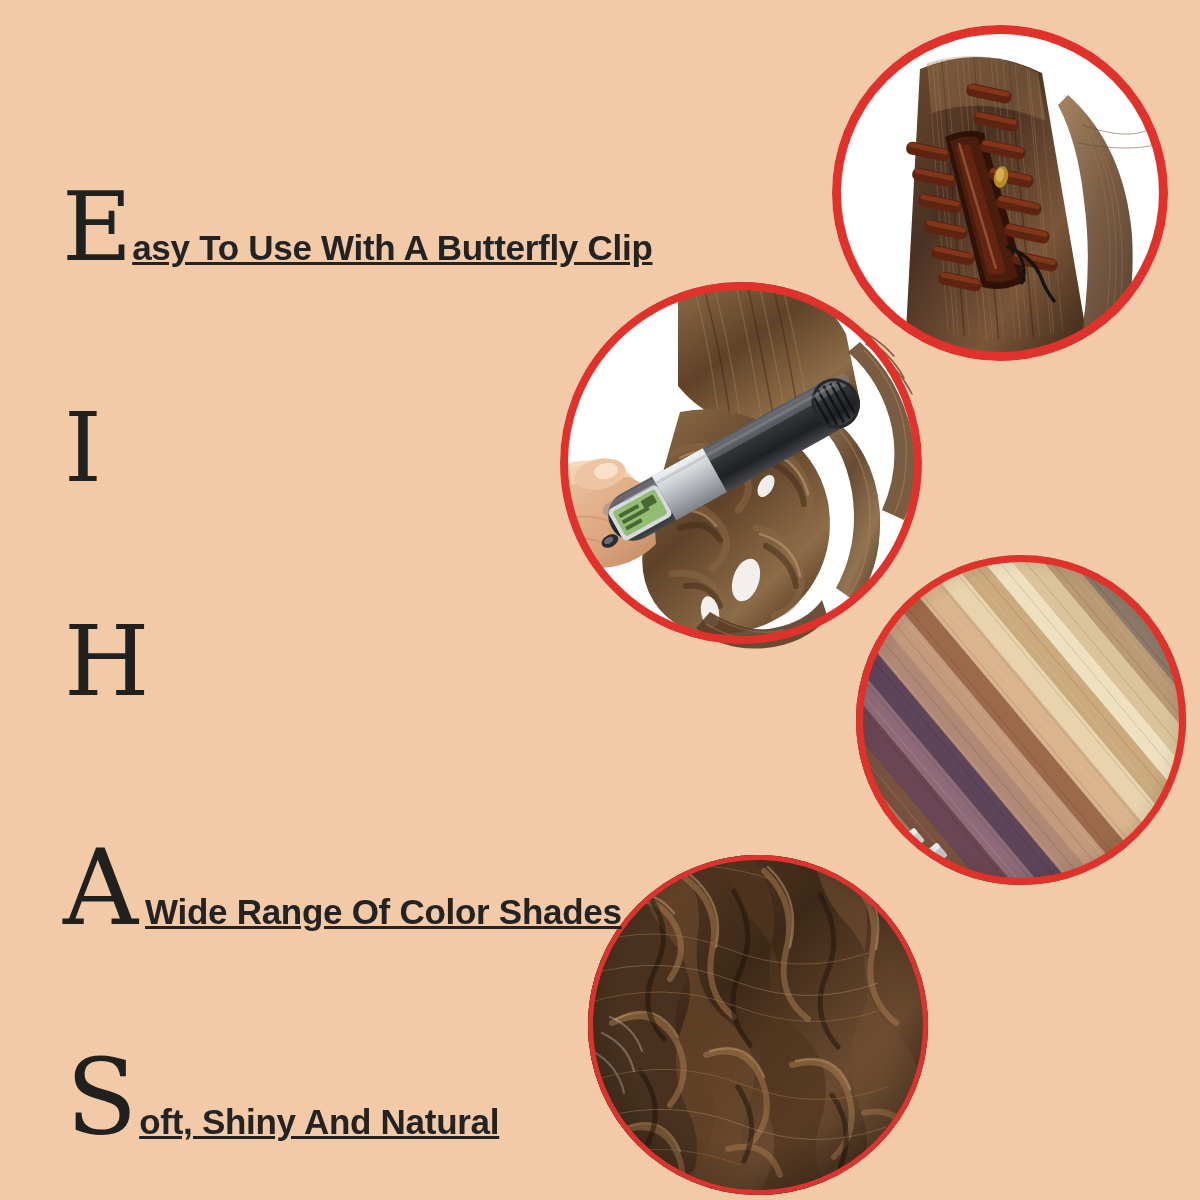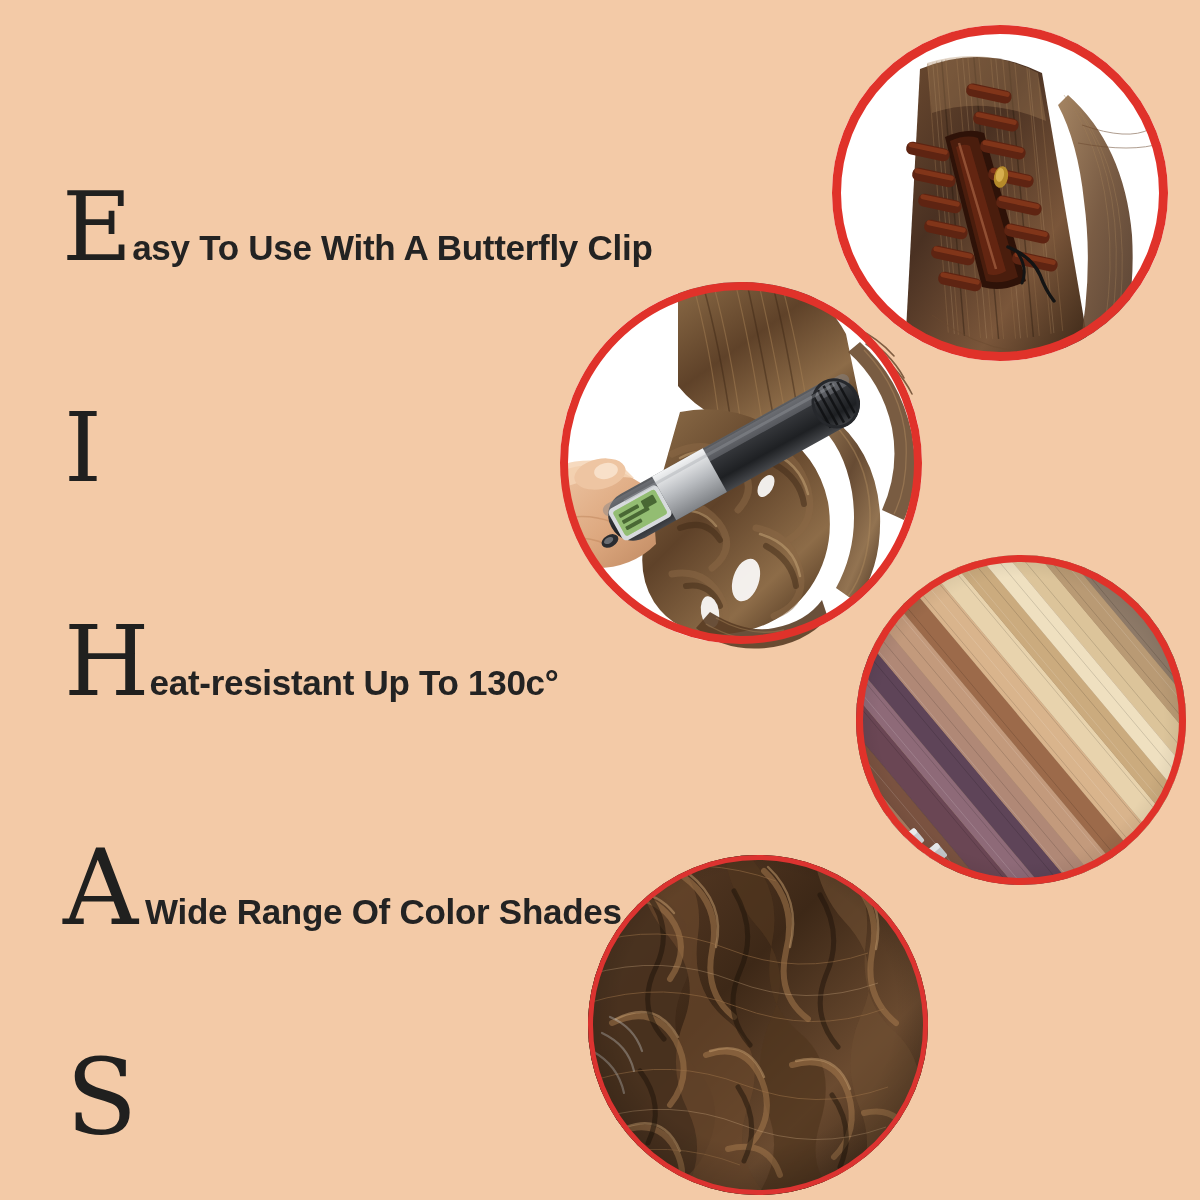--- a/index.html
+++ b/index.html
@@ -40,20 +40,21 @@
     position: relative;
   }
 
   .feature-text {
     font-family: "Liberation Sans", sans-serif;
     font-weight: bold;
     color: #232323;
     font-size: 35px;
     letter-spacing: -0.008em;
     line-height: 1;
+    text-decoration: underline;
   }
 
   
   #row-1 { left: 62px;  top: 190px; }
   #row-1 .dropcap { font-size: 96px; margin-right: 2px; }
   #row-2 { left: 64px;  top: 411px; }
   #row-2 .dropcap { font-size: 96px; margin-right: 5px; }
   #row-3 { left: 64px;  top: 623px; }
   #row-3 .dropcap { font-size: 98px; margin-right: 2px; }
   #row-4 { left: 63px;  top: 848px; }
@@ -592,25 +593,25 @@
     <span class="dropcap">E</span>
     <span class="feature-text">asy To Use  With A Butterfly Clip</span>
   </div>
 
   <div class="feature-row" id="row-2">
     <span class="dropcap">I</span>
   </div>
 
   <div class="feature-row" id="row-3">
     <span class="dropcap">H</span>
-    <span class="feature-text">eat-resistant Up To 130c°</span>
   </div>
 
   <div class="feature-row" id="row-4">
     <span class="dropcap">A</span>
     <span class="feature-text"> Wide Range Of Color Shades</span>
   </div>
 
   <div class="feature-row" id="row-5">
     <span class="dropcap">S</span>
+    <span class="feature-text">oft, Shiny And Natural</span>
   </div>
 
 </div>
 
 </body></html>

